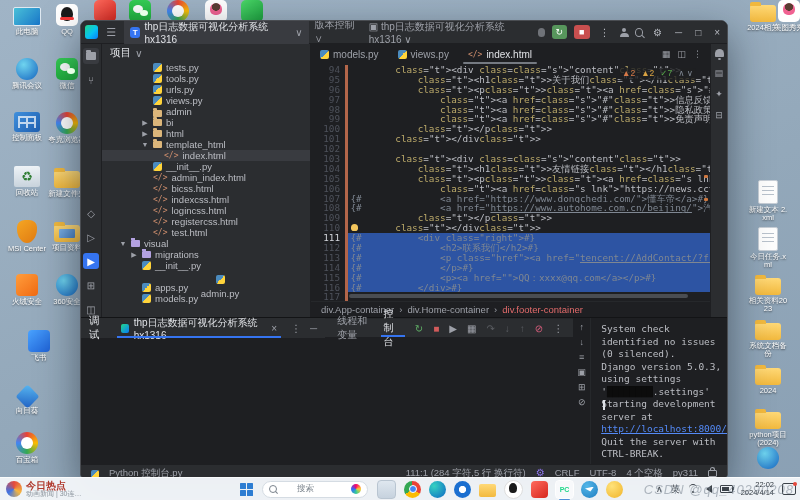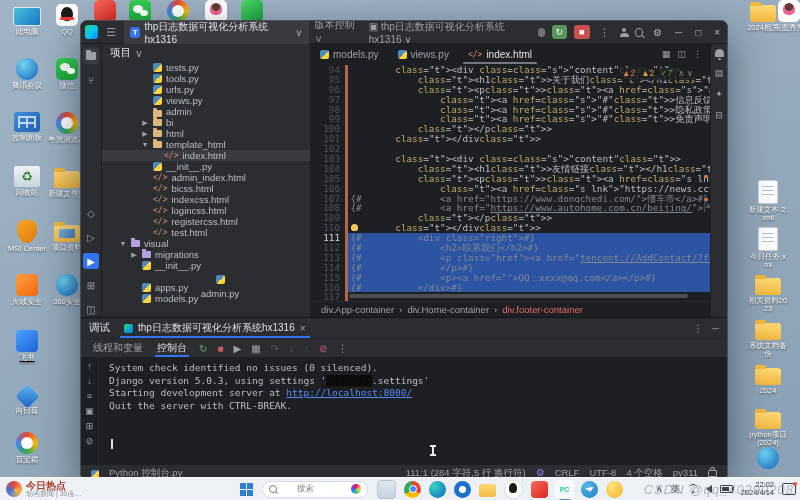--- a/index.html
+++ b/index.html
@@ -104,21 +104,21 @@
   .inspections{position:absolute;top:3px;right:14px;display:flex;gap:6px;font-size:8.5px;align-items:center;font-family:"Liberation Sans",sans-serif;background:rgba(30,31,34,.8);padding:1px 3px;border-radius:3px;}
   .hscroll{position:absolute;left:38px;right:22px;bottom:3px;height:4px;background:#4a4d52;border-radius:2px;}
   .stripe{position:absolute;right:2px;width:4px;height:3px;background:#cf7840;border-radius:1px;}
   .breadcrumbs{height:15px;display:flex;align-items:center;gap:5px;padding:0 10px;font-size:9.5px;color:#9da0a8;background:#1e1f22;border-top:1px solid #26282b;}
   .crumb-err{color:#e36b6b;}
 
   .rightstrip{width:16px;background:#2b2d30;border-left:1px solid #1e1f22;display:flex;flex-direction:column;align-items:center;padding-top:5px;gap:11px;color:#9da0a8;font-size:9px;}
   .bellic{width:9px;height:8px;background:#9da0a8;border-radius:5px 5px 1px 1px;position:relative;}
   .bellic::after{content:"";position:absolute;left:3px;bottom:-2.5px;width:3px;height:2px;border-radius:50%;background:#9da0a8;}
 
-  .debug{height:146px;border-top:1px solid #131416;background:#1e1f22;display:flex;flex-direction:column;}
+  .debug{height:146px;border-top:1px solid #131416;background:#1e1f22;display:flex;flex-direction:row;}
   .dbg-head{height:20px;background:#2b2d30;display:flex;align-items:center;gap:10px;padding:0 8px;}
   .dbg-title{color:#dfe1e5;font-size:10.5px;}
   .dbg-tab{display:flex;align-items:center;gap:5px;color:#dfe1e5;font-size:10px;height:100%;position:relative;padding:0 4px;}
   .dbg-tab::after{content:"";position:absolute;left:0;right:0;bottom:0;height:2px;background:#3574f0;}
   .dbg-tab .tabic{width:9px;height:9px;border-radius:2px;background:linear-gradient(135deg,#21d789,#087cfa);}
   .dbg-head-right{margin-left:auto;display:flex;gap:9px;color:#9da0a8;font-size:10px;}
   .dbg-toolbar{height:18px;background:#2b2d30;border-top:1px solid #26282b;display:flex;align-items:center;gap:10px;padding:0 10px;font-size:10px;}
   .dtab{color:#9da0a8;height:100%;display:flex;align-items:center;position:relative;padding:0 2px;}
   .dtab.on{color:#dfe1e5;}
   .dtab.on::after{content:"";position:absolute;left:0;right:0;bottom:0;height:2px;background:#3574f0;}
@@ -208,21 +208,21 @@
         <div class="dlabel">回收站</div>
       </div>
       <div class="dicon" style="left: 7px; top: 220px;">
         <div class="glyph g-shield"></div>
         <div class="dlabel">MSI Center</div>
       </div>
       <div class="dicon" style="left: 7px; top: 274px;">
         <div class="glyph g-orange"></div>
         <div class="dlabel">火绒安全</div>
       </div>
-      <div class="dicon" style="left: 7px; top: 330px; text-decoration: underline;">
+      <div class="dicon" style="left: 19px; top: 330px;">
         <div class="glyph g-blueapp"></div>
         <div class="dlabel">飞书</div>
       </div>
       <div class="dicon" style="left: 7px; top: 385px;">
         <div class="glyph g-diamond"></div>
         <div class="dlabel">向日葵</div>
       </div>
       <div class="dicon" style="left: 7px; top: 432px;">
         <div class="glyph g-colorful"></div>
         <div class="dlabel">百宝箱</div>

